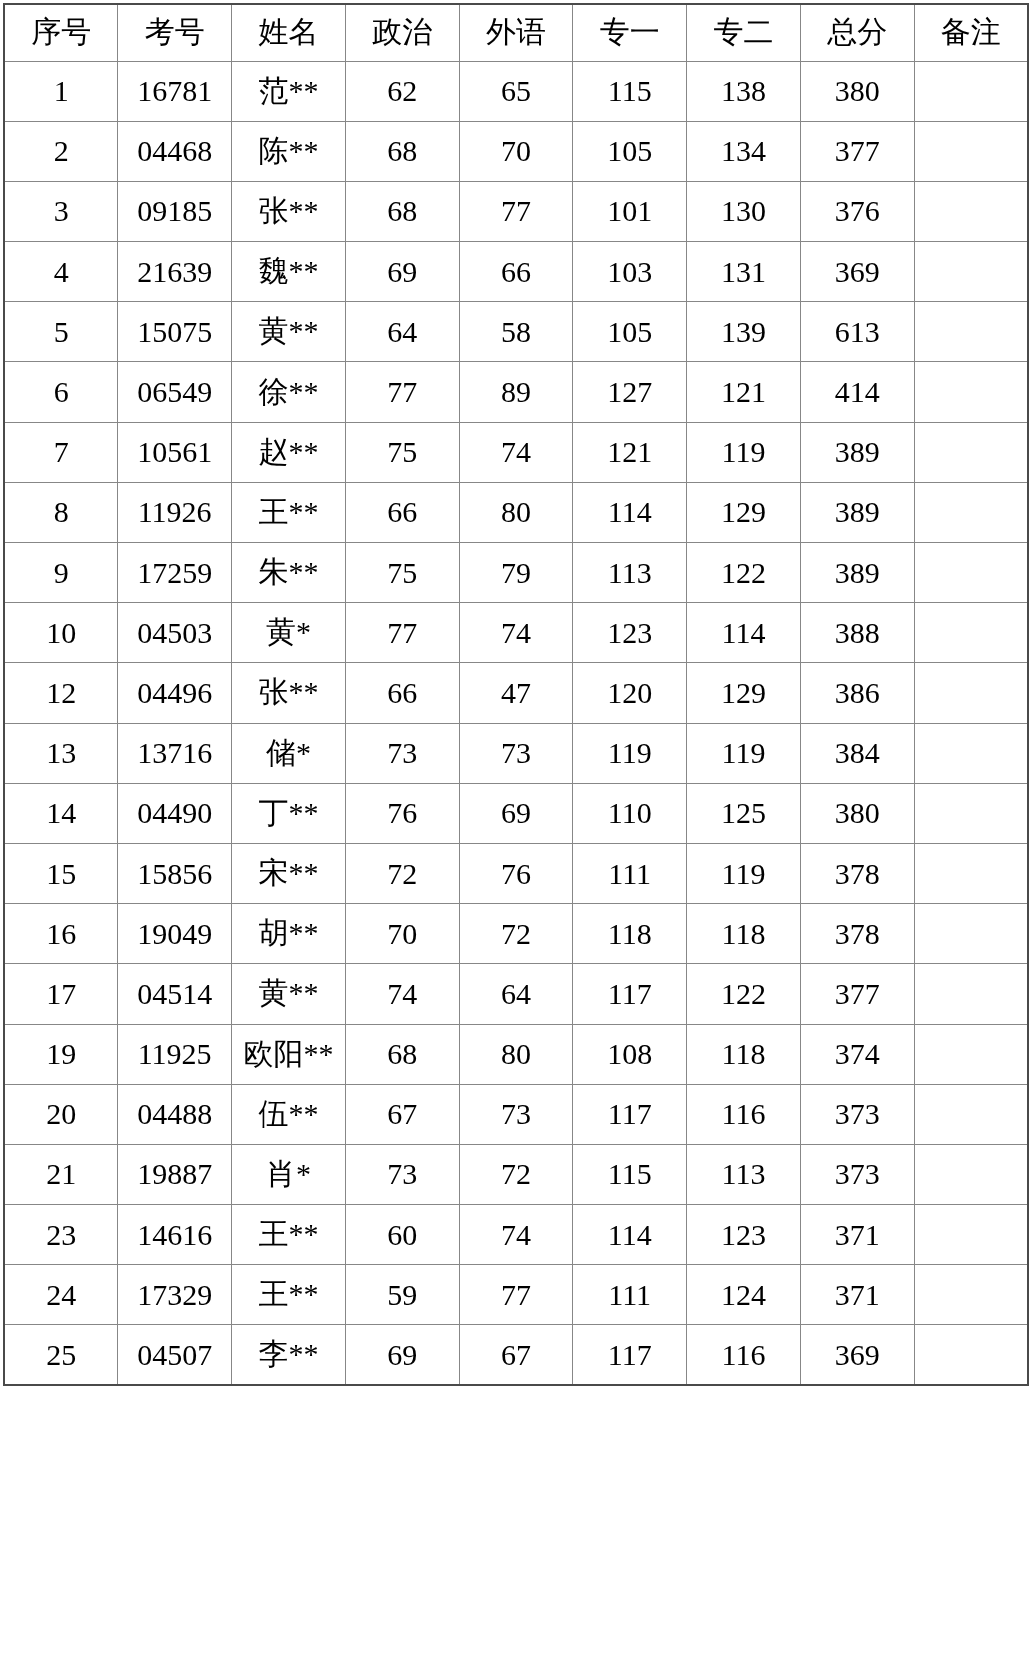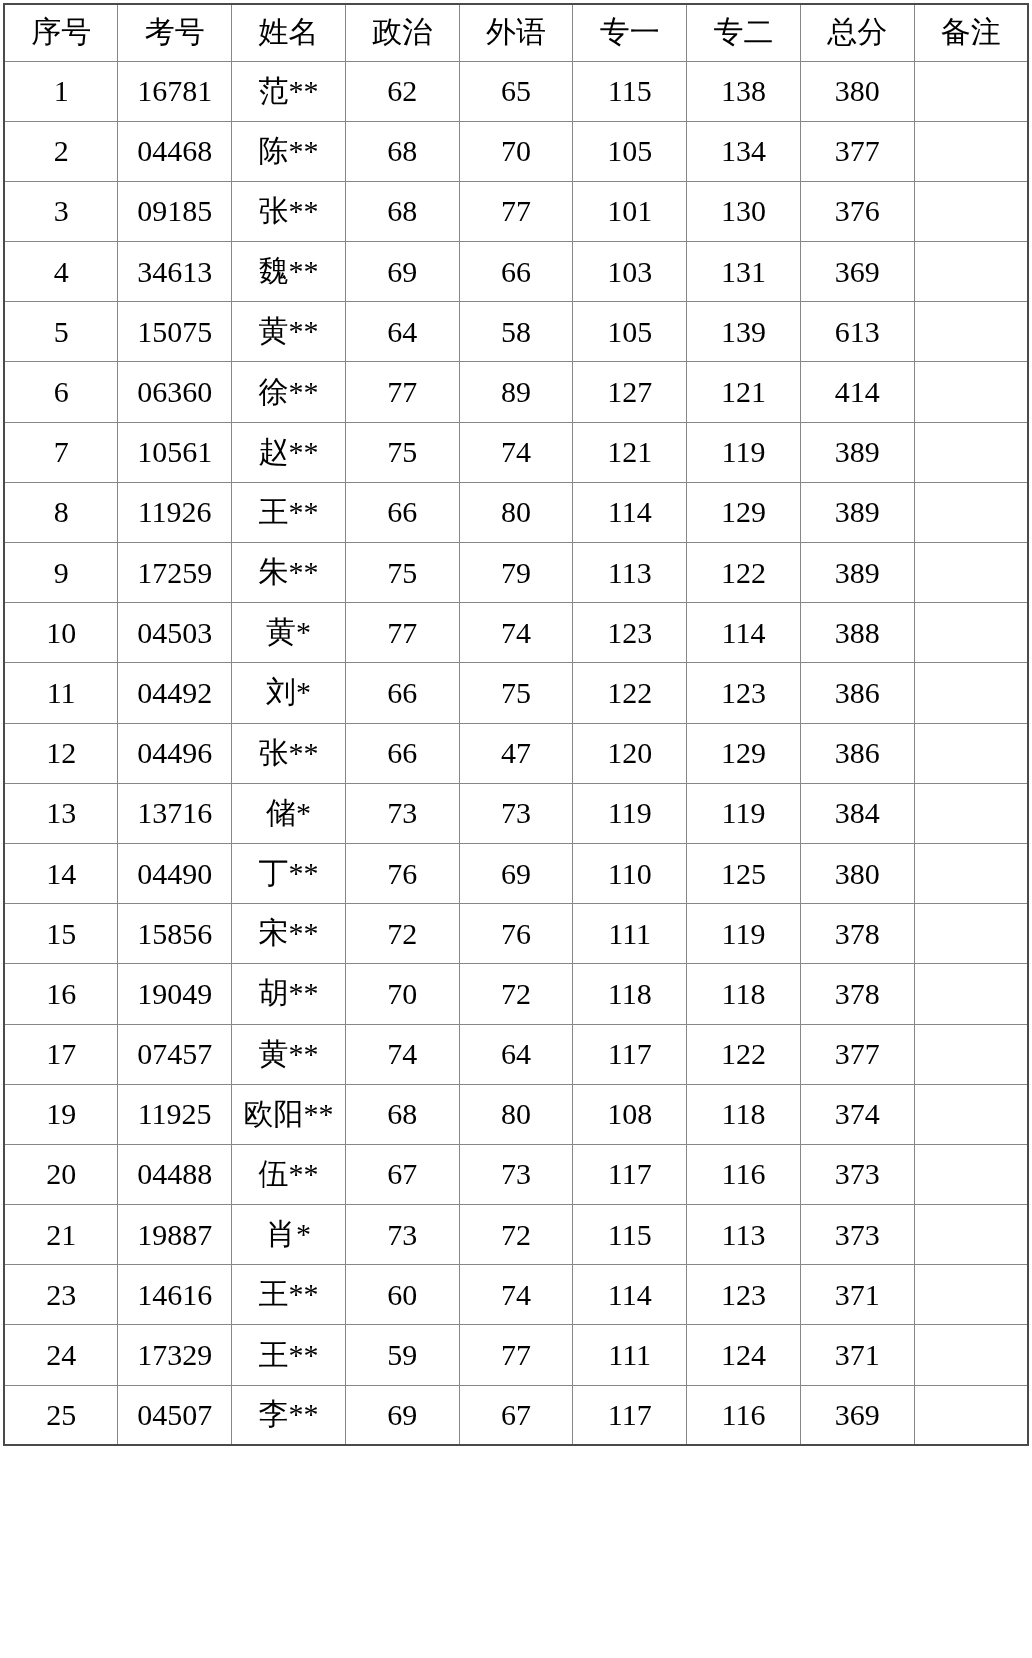--- a/index.html
+++ b/index.html
@@ -86,21 +86,21 @@
         <td>张**</td>
         <td>68</td>
         <td>77</td>
         <td>101</td>
         <td>130</td>
         <td>376</td>
         <td></td>
       </tr>
       <tr>
         <td>4</td>
-        <td>34613</td>
+        <td>21639</td>
         <td>魏**</td>
         <td>69</td>
         <td>66</td>
         <td>103</td>
         <td>131</td>
         <td>369</td>
         <td></td>
       </tr>
       <tr>
         <td>5</td>
@@ -108,21 +108,21 @@
         <td>黄**</td>
         <td>64</td>
         <td>58</td>
         <td>105</td>
         <td>139</td>
         <td>613</td>
         <td></td>
       </tr>
       <tr>
         <td>6</td>
-        <td>06360</td>
+        <td>06549</td>
         <td>徐**</td>
         <td>77</td>
         <td>89</td>
         <td>127</td>
         <td>121</td>
         <td>414</td>
         <td></td>
       </tr>
       <tr>
         <td>7</td>
@@ -162,31 +162,20 @@
         <td>04503</td>
         <td>黄*</td>
         <td>77</td>
         <td>74</td>
         <td>123</td>
         <td>114</td>
         <td>388</td>
         <td></td>
       </tr>
       <tr>
-        <td>11</td>
-        <td>04492</td>
-        <td>刘*</td>
-        <td>66</td>
-        <td>75</td>
-        <td>122</td>
-        <td>123</td>
-        <td>386</td>
-        <td></td>
-      </tr>
-      <tr>
         <td>12</td>
         <td>04496</td>
         <td>张**</td>
         <td>66</td>
         <td>47</td>
         <td>120</td>
         <td>129</td>
         <td>386</td>
         <td></td>
       </tr>
@@ -229,21 +218,21 @@
         <td>胡**</td>
         <td>70</td>
         <td>72</td>
         <td>118</td>
         <td>118</td>
         <td>378</td>
         <td></td>
       </tr>
       <tr>
         <td>17</td>
-        <td>07457</td>
+        <td>04514</td>
         <td>黄**</td>
         <td>74</td>
         <td>64</td>
         <td>117</td>
         <td>122</td>
         <td>377</td>
         <td></td>
       </tr>
       <tr>
         <td>19</td>

